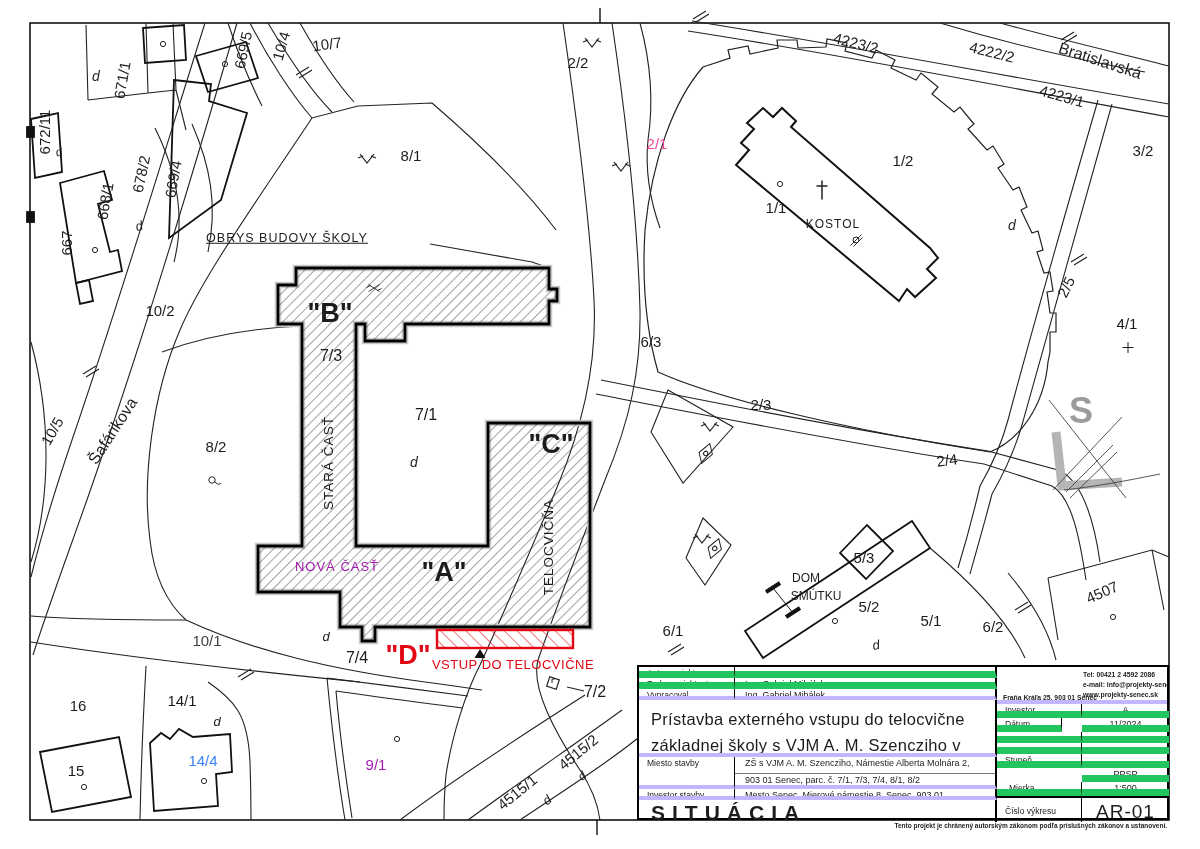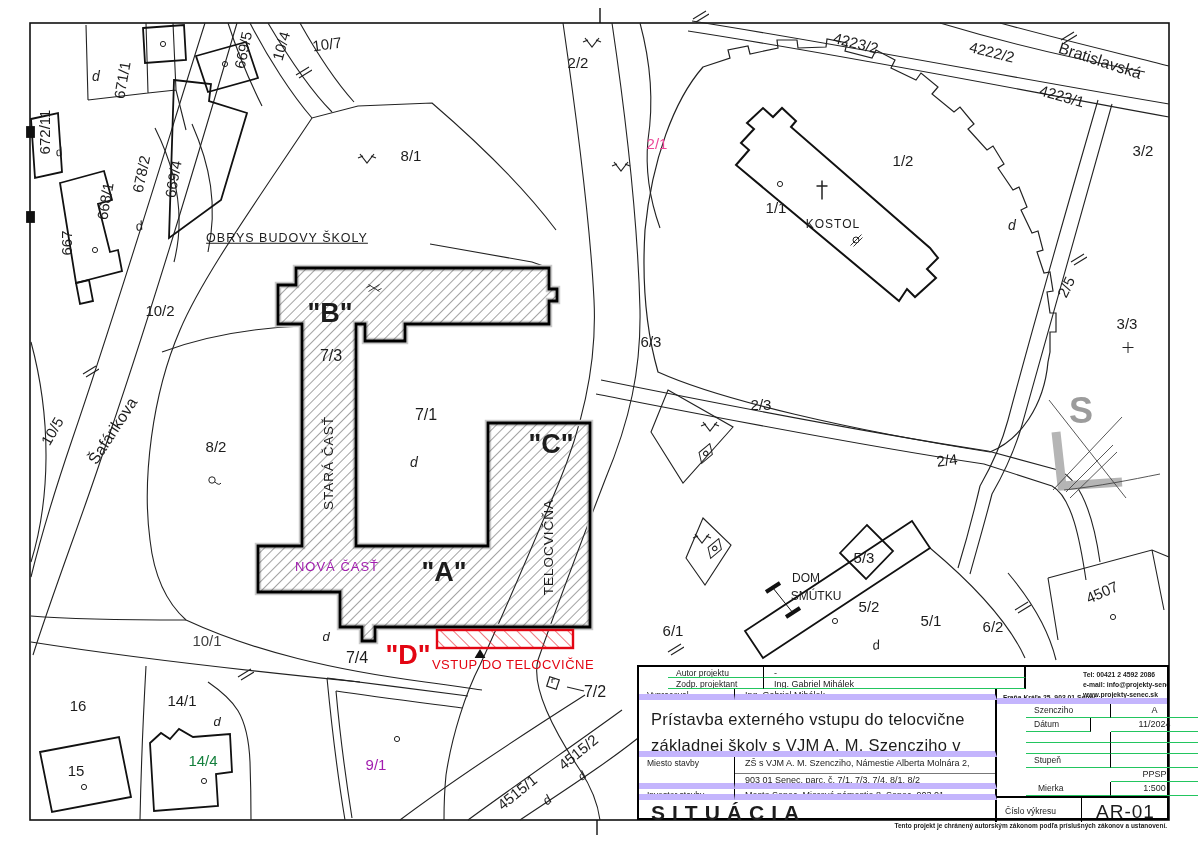--- a/index.html
+++ b/index.html
@@ -7,21 +7,21 @@
          font-family:"Liberation Sans",sans-serif;color:#1c1c1c;}
   #plan-svg{position:absolute;left:0;top:0;}
   .mlabel{position:absolute;white-space:nowrap;line-height:1;}
   .sym{position:absolute;}
   
   #titleblock{position:absolute;left:637px;top:665px;width:532px;height:155px;
               background:#fff;border:2px solid #000;box-sizing:border-box;z-index:5;}
   .tb{position:absolute;box-sizing:border-box;overflow:hidden;}
   .tb-lab{font-size:8.5px;padding:1px 0 0 8px;}
   .tb-val{font-size:9px;padding:1px 0 0 10px;}
-  .b-b{border-bottom:1px solid #22c55e;margin-left:29px;} .b-bh{border-bottom:6px solid #c4b5fd;}
+  .b-b{border-bottom:7px solid #22c55e;} .b-bh{border-bottom:4px solid #c4b5fd;}
   .b-r{border-right:1px solid #000;}  .b-rh{border-right:2px solid #000;}
   #tb-title{font-size:16.5px;line-height:1.55;padding:7px 0 0 12px;letter-spacing:.3px;}
   #tb-situacia{font-size:21px;font-weight:bold;letter-spacing:7px;padding:1px 0 0 12px;}
   #tb-logo{font-size:24px;font-weight:bold;letter-spacing:2px;padding:2px 0 0 8px;}
   #tb-logo-addr{font-size:6.8px;font-weight:bold;white-space:nowrap;}
   .tb-contact{font-size:6.8px;font-weight:bold;white-space:nowrap;line-height:1.5;}
   #tb-arnum{font-size:19px;padding-top:3px;text-align:center;letter-spacing:1px;}
   #copyright{position:absolute;left:637px;top:822px;width:530px;text-align:right;
              font-size:6.5px;font-weight:bold;z-index:5;}
 </style>
@@ -169,21 +169,21 @@
       <div class="mlabel" style="left: 621px; top: 143px; font-size: 15px; color: #ec4899; transform: translate(-50%, -50%) rotate(0deg); margin-left: 36px;">2/1</div>
       <div class="mlabel" style="left: 776px; top: 207px; font-size: 15px; color: rgb(28, 28, 28); transform: translate(-50%, -50%) rotate(0deg);">1/1</div>
       <div class="mlabel" style="left: 833px; top: 224px; font-size: 12px; letter-spacing: 1px; color: rgb(28, 28, 28); transform: translate(-50%, -50%) rotate(0deg);">KOSTOL</div>
       <div class="mlabel" style="left: 903px; top: 160px; font-size: 15px; color: rgb(28, 28, 28); transform: translate(-50%, -50%) rotate(0deg);">1/2</div>
       <div class="mlabel" style="left: 856px; top: 43px; font-size: 15px; color: rgb(28, 28, 28); transform: translate(-50%, -50%) rotate(14deg);">4223/2</div>
       <div class="mlabel" style="left: 992px; top: 52px; font-size: 15px; color: rgb(28, 28, 28); transform: translate(-50%, -50%) rotate(14deg);">4222/2</div>
       <div class="mlabel" style="left: 1100px; top: 61px; font-size: 16px; color: rgb(28, 28, 28); transform: translate(-50%, -50%) rotate(18deg);">Bratislavská</div>
       <div class="mlabel" style="left: 1062px; top: 96px; font-size: 15px; color: rgb(28, 28, 28); transform: translate(-50%, -50%) rotate(16deg);">4223/1</div>
       <div class="mlabel" style="left: 1143px; top: 150px; font-size: 15px; color: rgb(28, 28, 28); transform: translate(-50%, -50%) rotate(0deg);">3/2</div>
       <div class="mlabel" style="left: 1066px; top: 287px; font-size: 15px; color: rgb(28, 28, 28); transform: translate(-50%, -50%) rotate(-64deg);">2/5</div>
-      <div class="mlabel" style="left: 1127px; top: 323px; font-size: 15px; color: rgb(28, 28, 28); transform: translate(-50%, -50%) rotate(0deg);">3/3</div>
+      <div class="mlabel" style="left: 1127px; top: 323px; font-size: 15px; color: rgb(28, 28, 28); transform: translate(-50%, -50%) rotate(0deg);">4/1</div>
       <div class="mlabel" style="left: 160px; top: 310px; font-size: 15px; color: rgb(28, 28, 28); transform: translate(-50%, -50%) rotate(0deg);">10/2</div>
       <div class="mlabel" style="left: 113px; top: 431px; font-size: 16px; color: rgb(28, 28, 28); transform: translate(-50%, -50%) rotate(-57deg);">Šafárikova</div>
       <div class="mlabel" style="left: 52px; top: 431px; font-size: 15px; color: rgb(28, 28, 28); transform: translate(-50%, -50%) rotate(-60deg);">10/5</div>
       <div class="mlabel" style="left: 216px; top: 446px; font-size: 15px; color: rgb(28, 28, 28); transform: translate(-50%, -50%) rotate(0deg);">8/2</div>
       <div class="mlabel" style="left: 330px; top: 313px; font-size: 27px; font-weight: bold; color: rgb(28, 28, 28); transform: translate(-50%, -50%) rotate(0deg);">"B"</div>
       <div class="mlabel" style="left: 331px; top: 356px; font-size: 16px; color: rgb(28, 28, 28); transform: translate(-50%, -50%) rotate(0deg);">7/3</div>
       <div class="mlabel" style="left: 329px; top: 463px; font-size: 13.5px; letter-spacing: 1px; color: rgb(28, 28, 28); transform: translate(-50%, -50%) rotate(-90deg);">STARÁ ČASŤ</div>
       <div class="mlabel" style="left: 426px; top: 415px; font-size: 16px; color: rgb(28, 28, 28); transform: translate(-50%, -50%) rotate(0deg);">7/1</div>
       <div class="mlabel" style="left: 414px; top: 462px; font-size: 14px; font-style: italic; color: rgb(28, 28, 28); transform: translate(-50%, -50%) rotate(0deg);">d</div>
       <div class="mlabel" style="left: 551px; top: 444px; font-size: 27px; font-weight: bold; color: rgb(28, 28, 28); transform: translate(-50%, -50%) rotate(0deg);">"C"</div>
@@ -204,21 +204,21 @@
       <div class="mlabel" style="left: 864px; top: 557px; font-size: 15px; color: rgb(28, 28, 28); transform: translate(-50%, -50%) rotate(0deg);">5/3</div>
       <div class="mlabel" style="left: 869px; top: 606px; font-size: 15px; color: rgb(28, 28, 28); transform: translate(-50%, -50%) rotate(0deg);">5/2</div>
       <div class="mlabel" style="left: 931px; top: 620px; font-size: 15px; color: rgb(28, 28, 28); transform: translate(-50%, -50%) rotate(0deg);">5/1</div>
       <div class="mlabel" style="left: 993px; top: 626px; font-size: 15px; color: rgb(28, 28, 28); transform: translate(-50%, -50%) rotate(0deg);">6/2</div>
       <div class="mlabel" style="left: 1102px; top: 592px; font-size: 15px; color: rgb(28, 28, 28); transform: translate(-50%, -50%) rotate(-24deg);">4507</div>
       <div class="mlabel" style="left: 876px; top: 645px; font-size: 13px; font-style: italic; color: rgb(28, 28, 28); transform: translate(-50%, -50%) rotate(-10deg);">d</div>
       <div class="mlabel" style="left: 207px; top: 640px; font-size: 15px; color: #404040; transform: translate(-50%, -50%) rotate(0deg);">10/1</div>
       <div class="mlabel" style="left: 78px; top: 705px; font-size: 15px; color: rgb(28, 28, 28); transform: translate(-50%, -50%) rotate(0deg);">16</div>
       <div class="mlabel" style="left: 182px; top: 700px; font-size: 15px; color: rgb(28, 28, 28); transform: translate(-50%, -50%) rotate(0deg);">14/1</div>
       <div class="mlabel" style="left: 217px; top: 721px; font-size: 13px; font-style: italic; color: rgb(28, 28, 28); transform: translate(-50%, -50%) rotate(0deg);">d</div>
-      <div class="mlabel" style="left: 203px; top: 760px; font-size: 15px; color: #15803d; transform: translate(-50%, -50%) rotate(0deg);">14/4</div>
+      <div class="mlabel" style="left: 203px; top: 760px; font-size: 15px; color: #3b82f6; transform: translate(-50%, -50%) rotate(0deg);">14/4</div>
       <div class="mlabel" style="left: 76px; top: 770px; font-size: 15px; color: rgb(28, 28, 28); transform: translate(-50%, -50%) rotate(0deg);">15</div>
       <div class="mlabel" style="left: 376px; top: 764px; font-size: 15px; color: #a21caf; transform: translate(-50%, -50%) rotate(0deg);">9/1</div>
       <div class="mlabel" style="left: 517px; top: 792px; font-size: 15px; color: rgb(28, 28, 28); transform: translate(-50%, -50%) rotate(-39deg);">4515/1</div>
       <div class="mlabel" style="left: 578px; top: 752px; font-size: 15px; color: rgb(28, 28, 28); transform: translate(-50%, -50%) rotate(-39deg);">4515/2</div>
       <div class="mlabel" style="left: 595px; top: 692px; font-size: 16px; color: rgb(28, 28, 28); transform: translate(-50%, -50%) rotate(0deg);">7/2</div>
       <div class="mlabel" style="left: 547px; top: 800px; font-size: 13px; font-style: italic; color: rgb(28, 28, 28); transform: translate(-50%, -50%) rotate(-39deg);">d</div>
       <div class="mlabel" style="left: 582px; top: 776px; font-size: 12px; font-style: italic; color: rgb(28, 28, 28); transform: translate(-50%, -50%) rotate(-39deg);">d</div>
       <div class="mlabel" style="left: 1081px; top: 411px; font-size: 36px; font-weight: bold; color: rgb(156, 156, 156); transform: translate(-50%, -50%) rotate(0deg);">S</div>
     </div>
   <div id="map-symbols">
@@ -350,21 +350,21 @@
     <div class="tb b-bh" style="left:358px;top:0;width:170px;height:37px">
       <div id="tb-logo-addr" style="position:absolute;left:6px;top:27px">Fraňa Kráľa 25,  903 01 Senec</div>
       <div class="tb-contact" style="position:absolute;left:86px;top:3px">
         <div>Tel:  00421 2 4592 2086</div>
         <div>e-mail: info@projekty-senec.sk</div>
         <div>www.projekty-senec.sk</div>
       </div>
     </div>
 
     <div id="tb-fields">
-        <div class="tb tb-lab b-b b-r" style="left: 358px; top: 37px; width: 85px; height: 14px;">Szencziho</div>
+        <div class="tb tb-lab b-b b-r" style="left: 358px; top: 37px; width: 85px; height: 14px;">Investor</div>
         <div class="tb tb-val b-b" style="left: 443px; top: 37px; width: 87px; height: 14px; text-align: center; padding-left: 0px;">A</div>
         <div class="tb tb-lab b-b b-r" style="left: 358px; top: 51px; width: 65px; height: 14px;">Dátum</div>
         <div class="tb tb-val b-b" style="left: 443px; top: 51px; width: 87px; height: 14px; text-align: center; padding-left: 0px;">11/2024</div>
         <div class="tb tb-lab b-b b-r" style="left: 358px; top: 65px; width: 85px; height: 11px;"></div>
         <div class="tb tb-val b-b" style="left: 443px; top: 65px; width: 87px; height: 11px; text-align: center; padding-left: 0px;"></div>
         <div class="tb tb-lab b-b b-r" style="left: 358px; top: 76px; width: 85px; height: 11px;"></div>
         <div class="tb tb-val b-b" style="left: 443px; top: 76px; width: 87px; height: 11px; text-align: center; padding-left: 0px;"></div>
         <div class="tb tb-lab b-b b-r" style="left: 358px; top: 87px; width: 85px; height: 14px;"></div>
         <div class="tb tb-val b-b" style="left: 443px; top: 87px; width: 87px; height: 14px; text-align: center; padding-left: 0px;"></div>
         <div class="tb tb-lab b-b b-r" style="left: 358px; top: 87px; width: 85px; height: 14px;">Stupeň</div>

